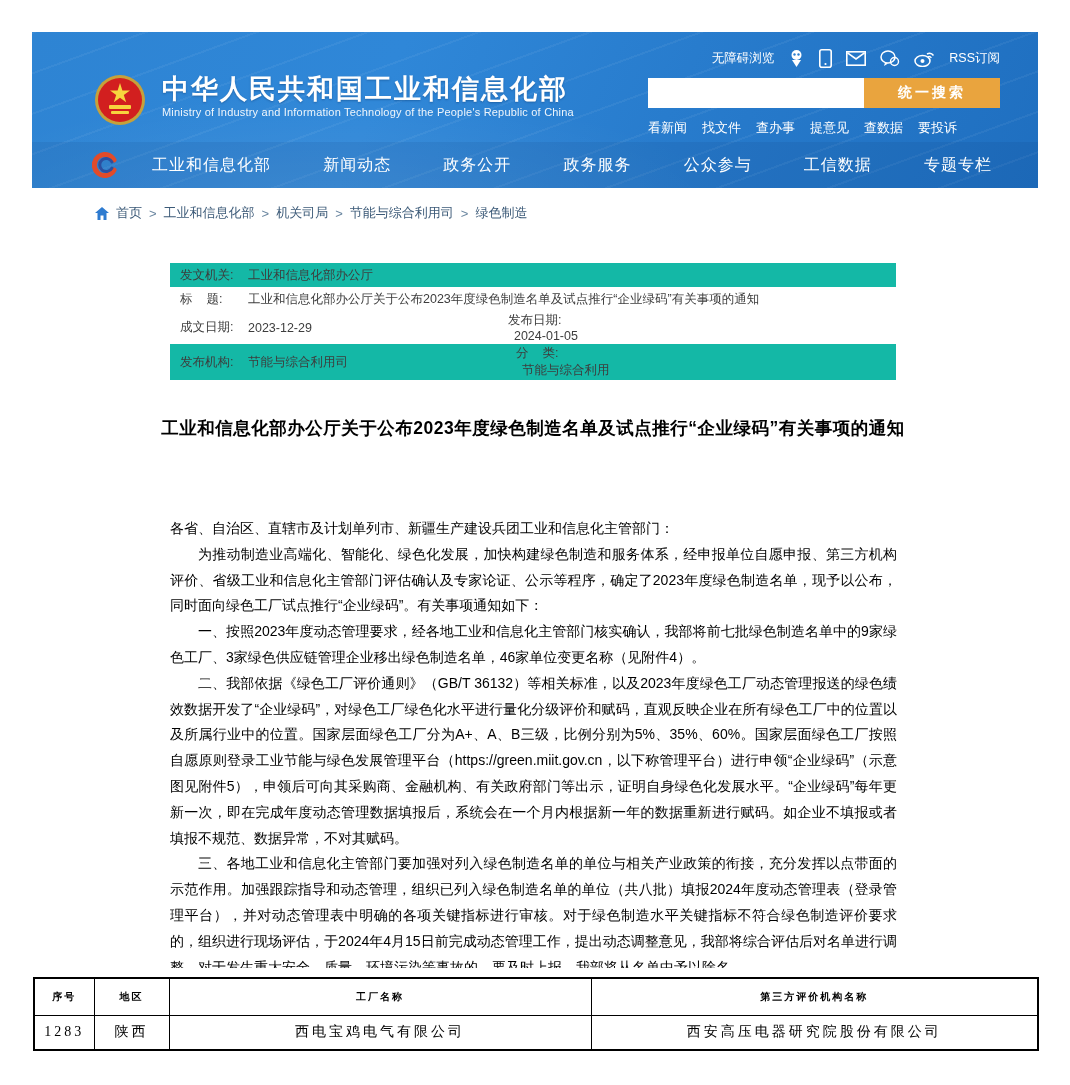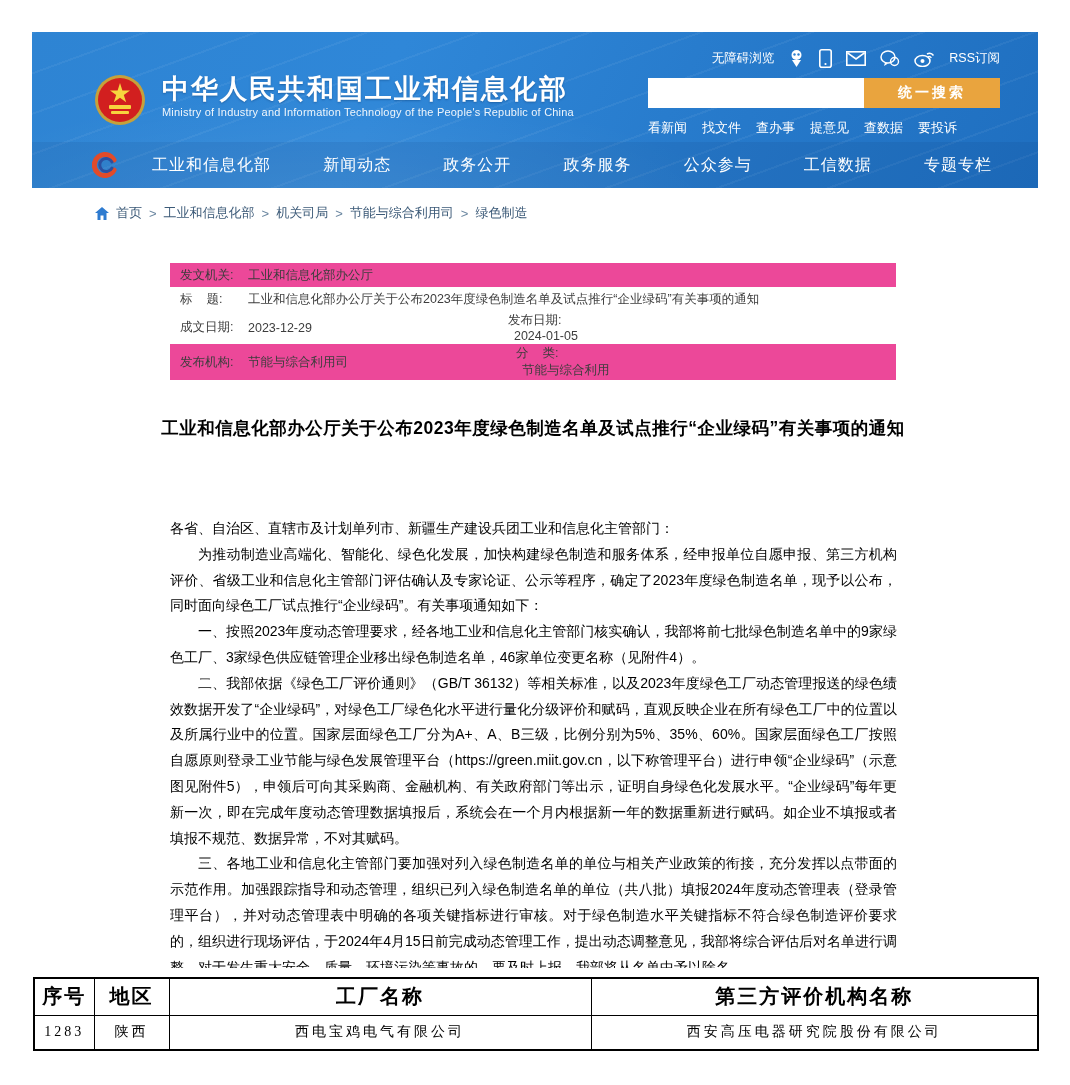--- a/index.html
+++ b/index.html
@@ -50,39 +50,39 @@
   .nav-item { color:#fff; font-size:16px; letter-spacing:1px; cursor:pointer; white-space:nowrap; }
   
   .breadcrumb { position:absolute; left:95px; top:204px; display:flex; align-items:center; gap:7px;
     font-size:13px; color:#3c5a78; }
   .breadcrumb .home-icon { display:flex; align-items:center; }
   .breadcrumb .crumb { cursor:pointer; }
   .breadcrumb .sep { color:#6a86a0; }
   
   .doc-meta { position:absolute; left:170px; top:263px; width:726px; font-size:12.5px; color:#3d3d3d; }
   .meta-row { display:flex; align-items:center; min-height:24px; padding:1px 10px; }
-  .meta-row.alt { background:#ec4899; }
+  .meta-row.alt { background:#14b8a6; }
   .meta-label { width:62px; flex:0 0 auto; white-space:pre; }
   .meta-value { margin-left:6px; }
   .meta-pair2 { display:flex; margin-left:196px;flex-direction:column; }
   .meta-pair2 .meta-label { width:62px; }
   
   .doc-title { position:absolute; left:160px; top:414px; width:746px; text-align:center;
     font-size:17.5px; font-weight:bold; line-height:29px; color:#000; letter-spacing:0.5px; }
   
   .doc-body { position:absolute; left:170px; top:516px; width:727px; height:452px; overflow:hidden;
     font-size:14px; line-height:25.8px; text-align:justify; color:#000; }
   .doc-body p { text-indent:2em; }
   .doc-body p.no-indent { text-indent:0; }
   
   .green-table { position:absolute; left:33px; top:977px; width:1004px; background:#fff;
     border-collapse:collapse; table-layout:fixed;
     font-family:"Liberation Serif","DejaVu Serif",serif; z-index:5; }
   .green-table th, .green-table td { border:1px solid #000; text-align:center; background:#fff; }
-  .green-table th { height:37px; font-size:20px; font-weight:bold; letter-spacing:2px; }
+  .green-table th { height:37px; font-size:10px; font-weight:bold; letter-spacing:2px; }
   .green-table td { height:35px; font-size:14px; letter-spacing:3px; }
   .col-no { width:60px; } .col-region { width:75px; } .col-factory { width:422px; } .col-agency { width:447px; }
   .green-table { border:2px solid #000; }
 </style>
 </head>
 <body>
 
 <div class="header-wrap">
   <div class="brand">
     <svg class="emblem" viewBox="0 0 52 52">

